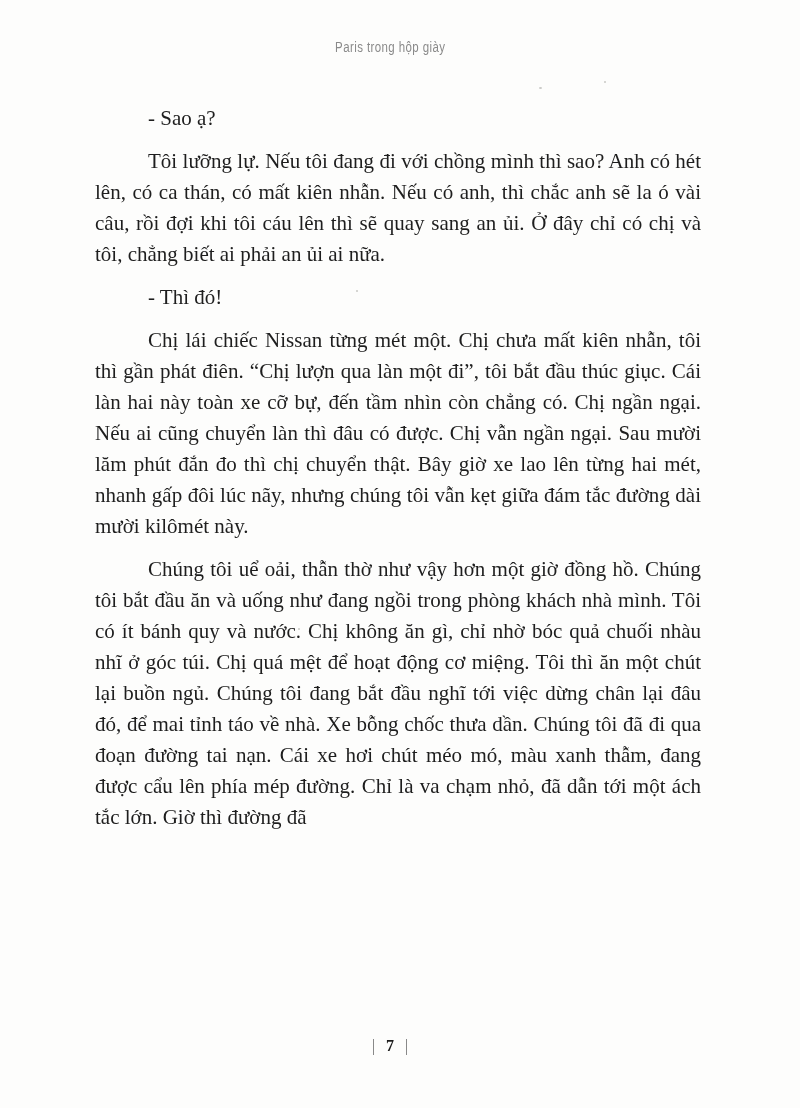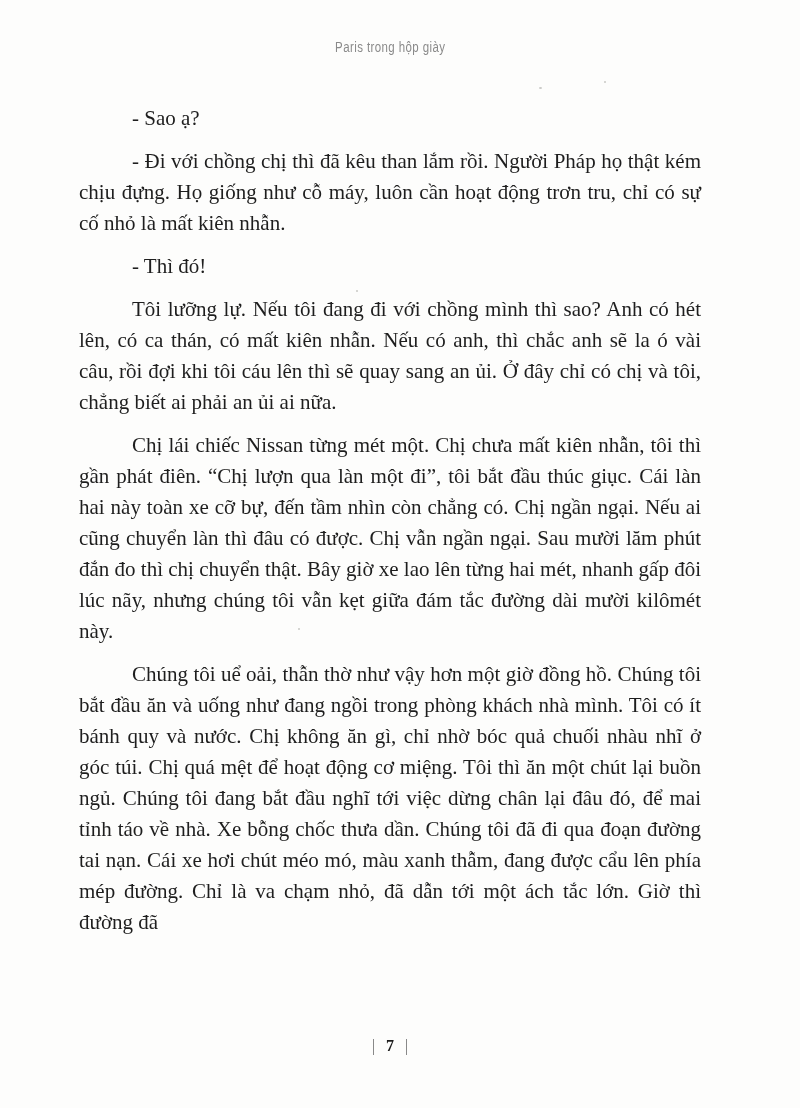--- a/index.html
+++ b/index.html
@@ -34,21 +34,21 @@
     transform: scaleX(0.82);
     transform-origin: center;
   }
   .body-text {
     position: absolute;
     top: 103px;
     left: 79px;
     width: 622px;
   }
   .body-text p {
-    margin: 0 0 12px 0;
+    margin: 0 0 12px 16px;
     font-size: 21px;
     line-height: 31px;
     text-align: justify;
     text-indent: 53px;
     color: #1e1e1e;
   }
   .page-footer {
     position: absolute;
     top: 1036px;
     left: 79px;
@@ -89,23 +89,22 @@
     <span class="header-title">Paris trong hộp giày</span>
   </div>
 
   <div class="scan-speck speck-1"></div>
   <div class="scan-speck speck-2"></div>
   <div class="scan-speck speck-3"></div>
   <div class="scan-speck speck-4"></div>
 
   <div class="body-text">
       <p>- Sao ạ?</p>
-      <p>- Đi với chồng chị thì đã kêu than lắm rồi. Người Pháp họ thật kém chịu đựng. Họ giống như cỗ máy, luôn cần hoạt động trơn tru, chỉ có sự cố nhỏ là mất kiên nhẫn.</p>
+      <p>Tôi lưỡng lự. Nếu tôi đang đi với chồng mình thì sao? Anh có hét lên, có ca thán, có mất kiên nhẫn. Nếu có anh, thì chắc anh sẽ la ó vài câu, rồi đợi khi tôi cáu lên thì sẽ quay sang an ủi. Ở đây chỉ có chị và tôi, chẳng biết ai phải an ủi ai nữa.</p>
       <p>- Thì đó!</p>
-      <p>Tôi lưỡng lự. Nếu tôi đang đi với chồng mình thì sao? Anh có hét lên, có ca thán, có mất kiên nhẫn. Nếu có anh, thì chắc anh sẽ la ó vài câu, rồi đợi khi tôi cáu lên thì sẽ quay sang an ủi. Ở đây chỉ có chị và tôi, chẳng biết ai phải an ủi ai nữa.</p>
       <p>Chị lái chiếc Nissan từng mét một. Chị chưa mất kiên nhẫn, tôi thì gần phát điên. “Chị lượn qua làn một đi”, tôi bắt đầu thúc giục. Cái làn hai này toàn xe cỡ bự, đến tầm nhìn còn chẳng có. Chị ngần ngại. Nếu ai cũng chuyển làn thì đâu có được. Chị vẫn ngần ngại. Sau mười lăm phút đắn đo thì chị chuyển thật. Bây giờ xe lao lên từng hai mét, nhanh gấp đôi lúc nãy, nhưng chúng tôi vẫn kẹt giữa đám tắc đường dài mười kilômét này.</p>
       <p>Chúng tôi uể oải, thẫn thờ như vậy hơn một giờ đồng hồ. Chúng tôi bắt đầu ăn và uống như đang ngồi trong phòng khách nhà mình. Tôi có ít bánh quy và nước. Chị không ăn gì, chỉ nhờ bóc quả chuối nhàu nhĩ ở góc túi. Chị quá mệt để hoạt động cơ miệng. Tôi thì ăn một chút lại buồn ngủ. Chúng tôi đang bắt đầu nghĩ tới việc dừng chân lại đâu đó, để mai tỉnh táo về nhà. Xe bỗng chốc thưa dần. Chúng tôi đã đi qua đoạn đường tai nạn. Cái xe hơi chút méo mó, màu xanh thẫm, đang được cẩu lên phía mép đường. Chỉ là va chạm nhỏ, đã dẫn tới một ách tắc lớn. Giờ thì đường đã</p>
     </div>
 
   <div class="page-footer">
     <span class="footer-bar">|</span><span class="footer-number">7</span><span class="footer-bar">|</span>
   </div>
 
 </div>
 

